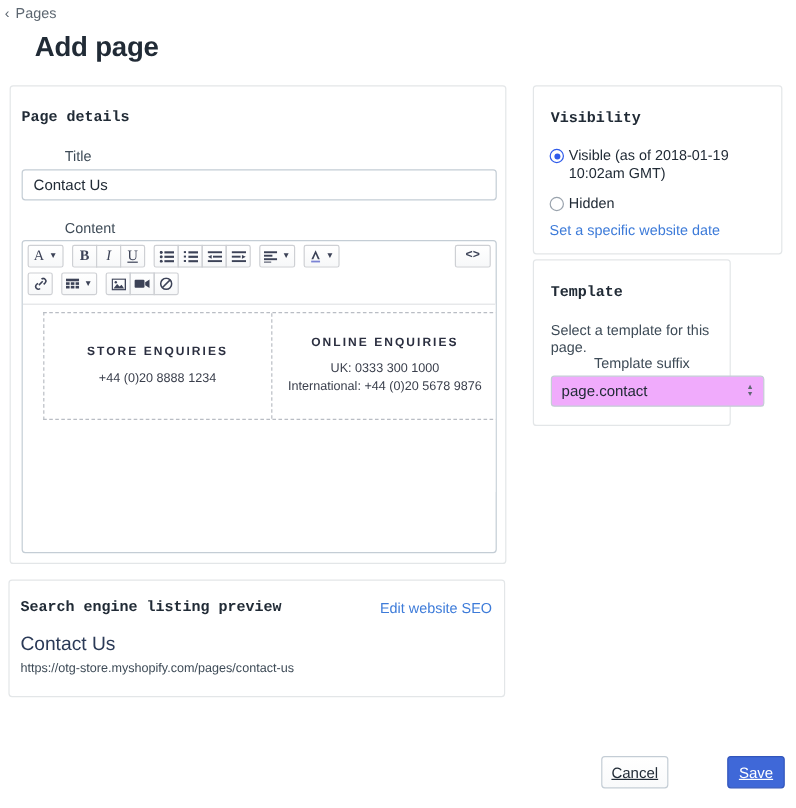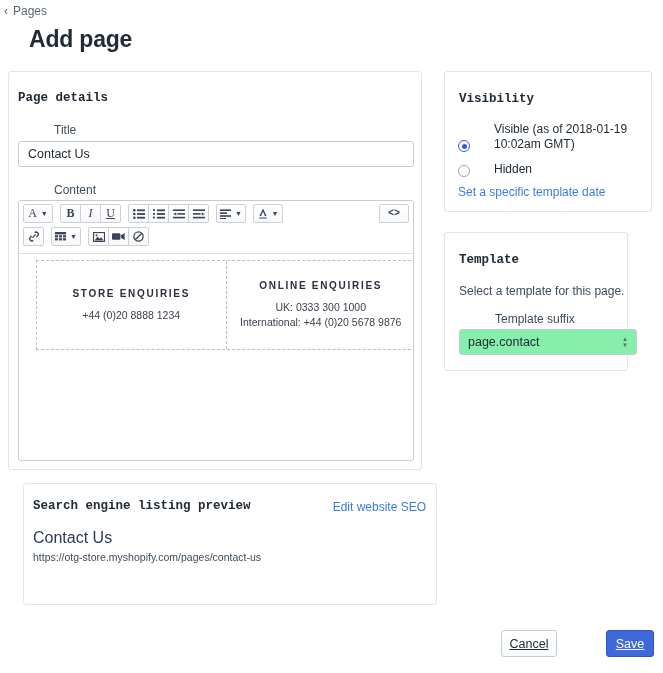--- a/index.html
+++ b/index.html
@@ -134,21 +134,21 @@
     color: #2b2f40;
     margin-bottom: 9px;
     white-space: nowrap;
   }
   .cell-line {
     font-size: 10.5px; color: #3a3f4c;
     line-height: 15px; white-space: nowrap;
   }
 
   
-  #card-seo { left: 23px; top: 483px; width: 414px; height: 122px; padding-left: 12px; }
+  #card-seo { left: 7px; top: 483px; width: 414px; height: 98px; padding-left: 12px; }
   .seo-title { position: absolute; left: 9px; top: 15px; }
   .seo-edit {
     position: absolute; right: 10px; top: 16px;
     font-size: 12px; color: #3d7bd9; cursor: pointer;
   }
   .seo-heading {
     position: absolute; left: 9px; top: 45px;
     font-size: 16px; color: #2b3a57;
   }
   .seo-url {
@@ -159,21 +159,21 @@
     position: absolute; left: 9px; top: 81px; width: 395px;
     font-size: 10.5px; color: #3e4b57; line-height: 14px;
   }
   .seo-desc a { color: #2b5fa8; text-decoration: underline; }
 
   
   #card-visibility { left: 444px; top: 71px; width: 208px; height: 141px; }
   .vis-title { position: absolute; left: 14px; top: 20px; }
   .radio-row {
     position: absolute; left: 13px;
-    display: flex; align-items: flex-end; gap: 24px;
+    display: flex; align-items: flex-start; gap: 4px;
     cursor: pointer;
   }
   #radio-visible { top: 50px; width: 185px; }
   #radio-hidden  { top: 90px; }
   .radio {
     width: 12px; height: 12px; border-radius: 50%;
     border: 1px solid #9aa3ad; background: #fff;
     flex: 0 0 auto; margin-top: 2px;
     position: relative;
   }
@@ -184,32 +184,32 @@
     border-radius: 50%; background: #2f5bea;
   }
   .radio-label {
     font-size: 12px; color: #212b36; line-height: 15px;
   }
   .vis-link {
     position: absolute; left: 13px; top: 113px;
     font-size: 12px; color: #3d7bd9; cursor: pointer;
   }
 
-  #card-template { left: 444px; top: 232px; width: 184px; height: 139px; }
+  #card-template { left: 444px; top: 216px; width: 165px; height: 139px; }
   .tpl-title { position: absolute; left: 14px; top: 20px; }
   .tpl-desc {
     position: absolute; left: 14px; top: 51px;
     font-size: 12px; color: #3e4b57;
   }
   .tpl-label { position: absolute; left: 14px; top: 79px; }
   .select-wrap {
     position: absolute; left: 14px; top: 96px;
     width: 178px; height: 26px;
     border: 1px solid #c4cdd5; border-radius: 3px;
-    background: #86efac;
+    background: #f0abfc;
     display: flex; align-items: center;
     padding: 0 8px;
     cursor: pointer;
   }
   .select-value { font-size: 12.5px; color: #212b36; flex: 1; }
   .select-arrows {
     display: flex; flex-direction: column; align-items: center;
     gap: 1px; color: #5c6670;
   }
   .select-arrows span { font-size: 6px; line-height: 5px; }
@@ -420,21 +420,21 @@
     <div class="radio-row" id="radio-visible">
       <div class="radio checked"></div>
       <div class="radio-label">Visible (as of 2018-01-19 10:02am GMT)</div>
     </div>
 
     <div class="radio-row" id="radio-hidden">
       <div class="radio"></div>
       <div class="radio-label">Hidden</div>
     </div>
 
-    <div class="vis-link">Set a specific template date</div>
+    <div class="vis-link">Set a specific website date</div>
   </div>
 
   <div class="card" id="card-template">
     <div class="card-title tpl-title">Template</div>
     <div class="tpl-desc">Select a template for this page.</div>
     <div class="label tpl-label">Template suffix</div>
     <div class="select-wrap">
       <div class="select-value">page.contact</div>
       <div class="select-arrows">
         <span>▲</span>

